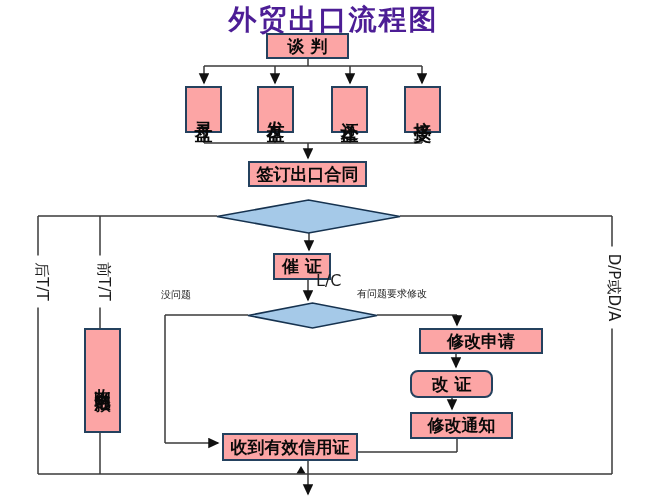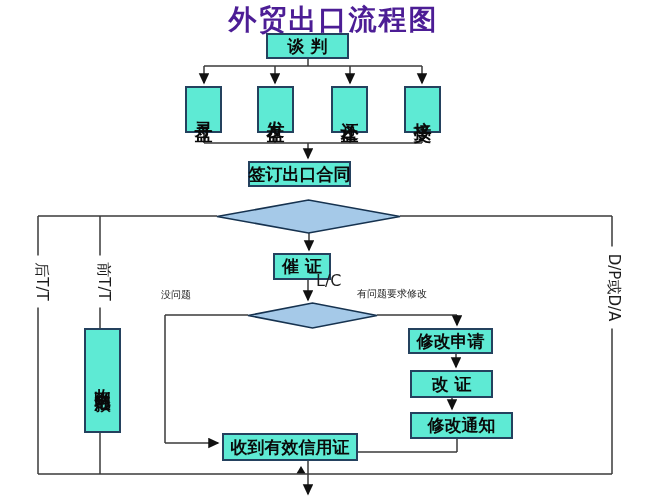--- a/index.html
+++ b/index.html
@@ -7,21 +7,21 @@
     position:relative;width:667px;height:500px;background:#ffffff;overflow:hidden;
     font-family:"DejaVu Sans","Liberation Sans",sans-serif;color:#0a0a0a;
   }
   .wires{position:absolute;left:0;top:0;z-index:1;}
   .title{
     position:absolute;left:0;top:1px;width:667px;text-align:center;z-index:3;
     font-size:28px;font-weight:800;letter-spacing:2px;color:#4c1d95;
   }
   .node{
     position:absolute;z-index:4;box-sizing:border-box;
-    background:#5eead4;border:2px solid #24415e;
+    background:#fca5a5;border:2px solid #24415e;
     display:flex;align-items:center;justify-content:center;
     font-weight:700;color:#0a0a0a;font-size:17px;white-space:nowrap;
   }
   .node.vert{
     writing-mode:vertical-rl;text-orientation:upright;
     font-size:18px;letter-spacing:3px;line-height:1;
   }
   .node.vert5{
     writing-mode:vertical-rl;text-orientation:upright;
     font-size:16px;letter-spacing:2px;line-height:1;
@@ -37,24 +37,24 @@
     position:absolute;z-index:5;font-size:15px;color:#1c1c1c;white-space:nowrap;
     background:#ffffff;text-align:center;transform:rotate(90deg);transform-origin:center;
     padding:1px 3px;
   }
   
   .n-negotiation{left:266px;top:33px;width:83px;height:26px;}
   .n-inquiry{left:185px;top:86px;width:37px;height:47px;}
   .n-offer{left:257px;top:86px;width:37px;height:47px;}
   .n-counter{left:331px;top:86px;width:37px;height:47px;}
   .n-accept{left:404px;top:86px;width:37px;height:47px;}
-  .n-contract{left:248px;top:161px;width:103px;height:26px;}
+  .n-contract{left:248px;top:161px;width:119px;height:26px;}
   .n-urge{left:273px;top:253px;width:58px;height:27px;}
-  .n-amend-req{left:408px;top:328px;width:85px;height:26px;}
-  .n-amend-lc{left:410px;top:370px;width:83px;height:28px;}
+  .n-amend-req{left:419px;top:328px;width:124px;height:26px;}
+  .n-amend-lc{left:410px;top:370px;width:83px;height:28px;border-radius:8px;}
   .n-amend-notice{left:410px;top:412px;width:103px;height:27px;}
   .n-recv-lc{left:222px;top:433px;width:136px;height:28px;}
   .n-recv-tt{left:84px;top:328px;width:37px;height:105px;}
   .d-payment{left:248px;top:205px;width:121px;height:23px;font-size:17px;}
   .d-review{left:262px;top:304px;width:100px;height:22px;font-size:16px;}
   .l-lc{left:316px;top:234px;font-size:16px;margin-top:37px;}
   .l-nop{left:161px;top:288px;}
   .l-prob{left:357px;top:287px;}
   .l-post-tt{left:15px;top:271px;width:46px;}
   .l-adv-tt{left:77px;top:271px;width:46px;}

